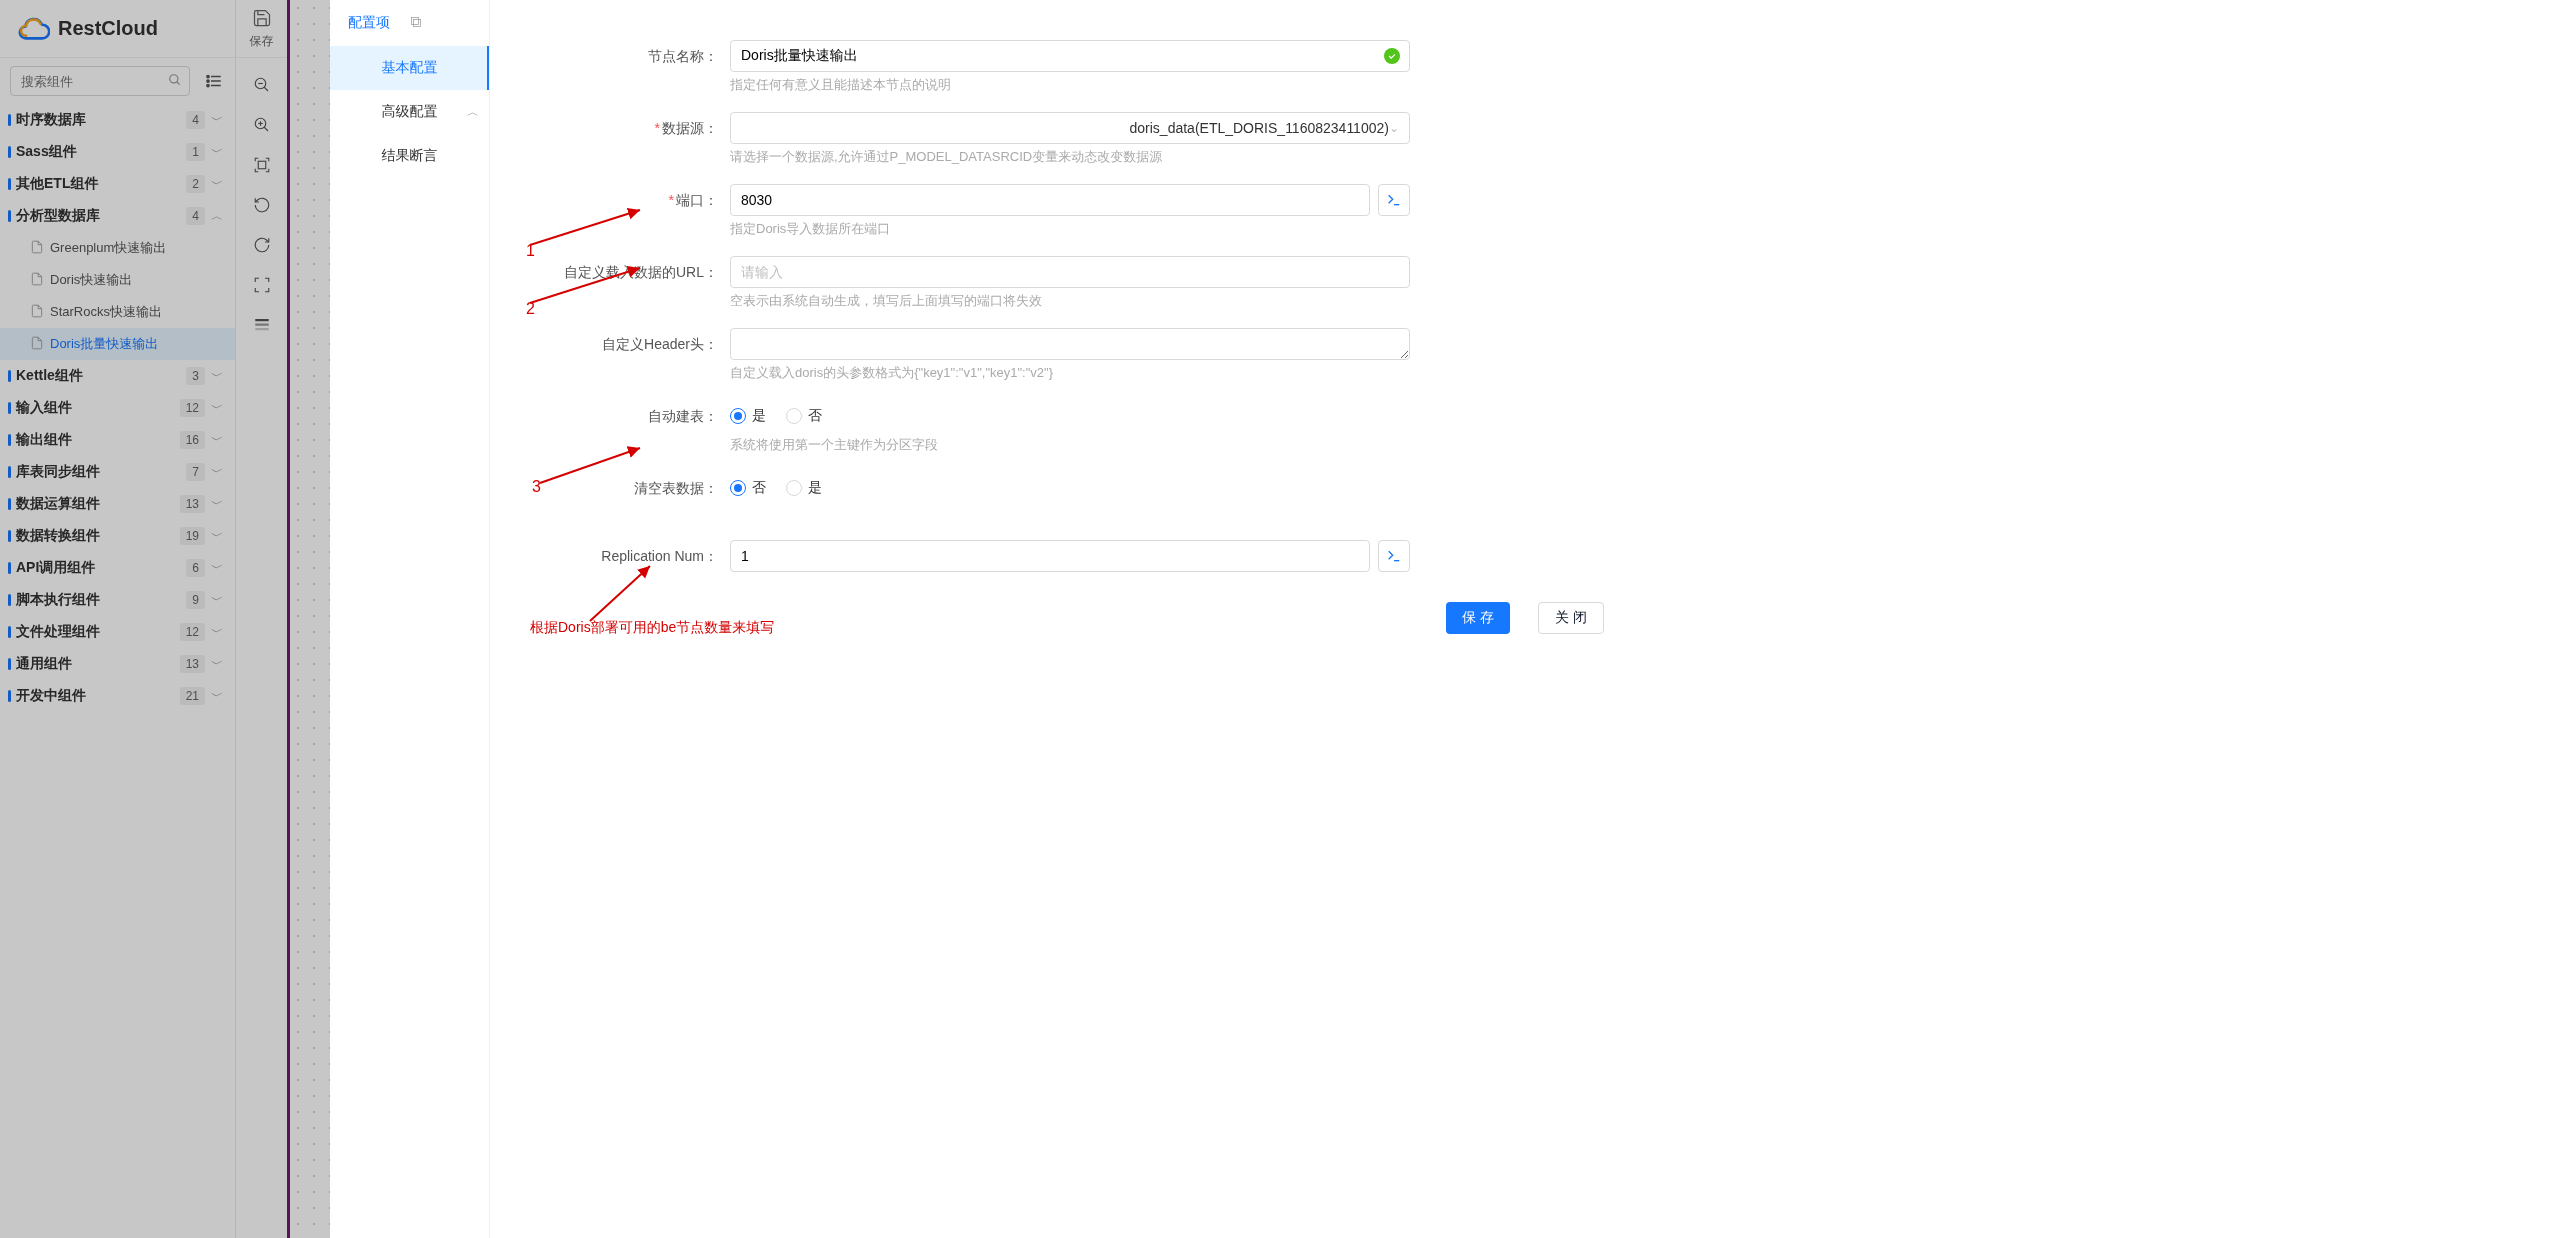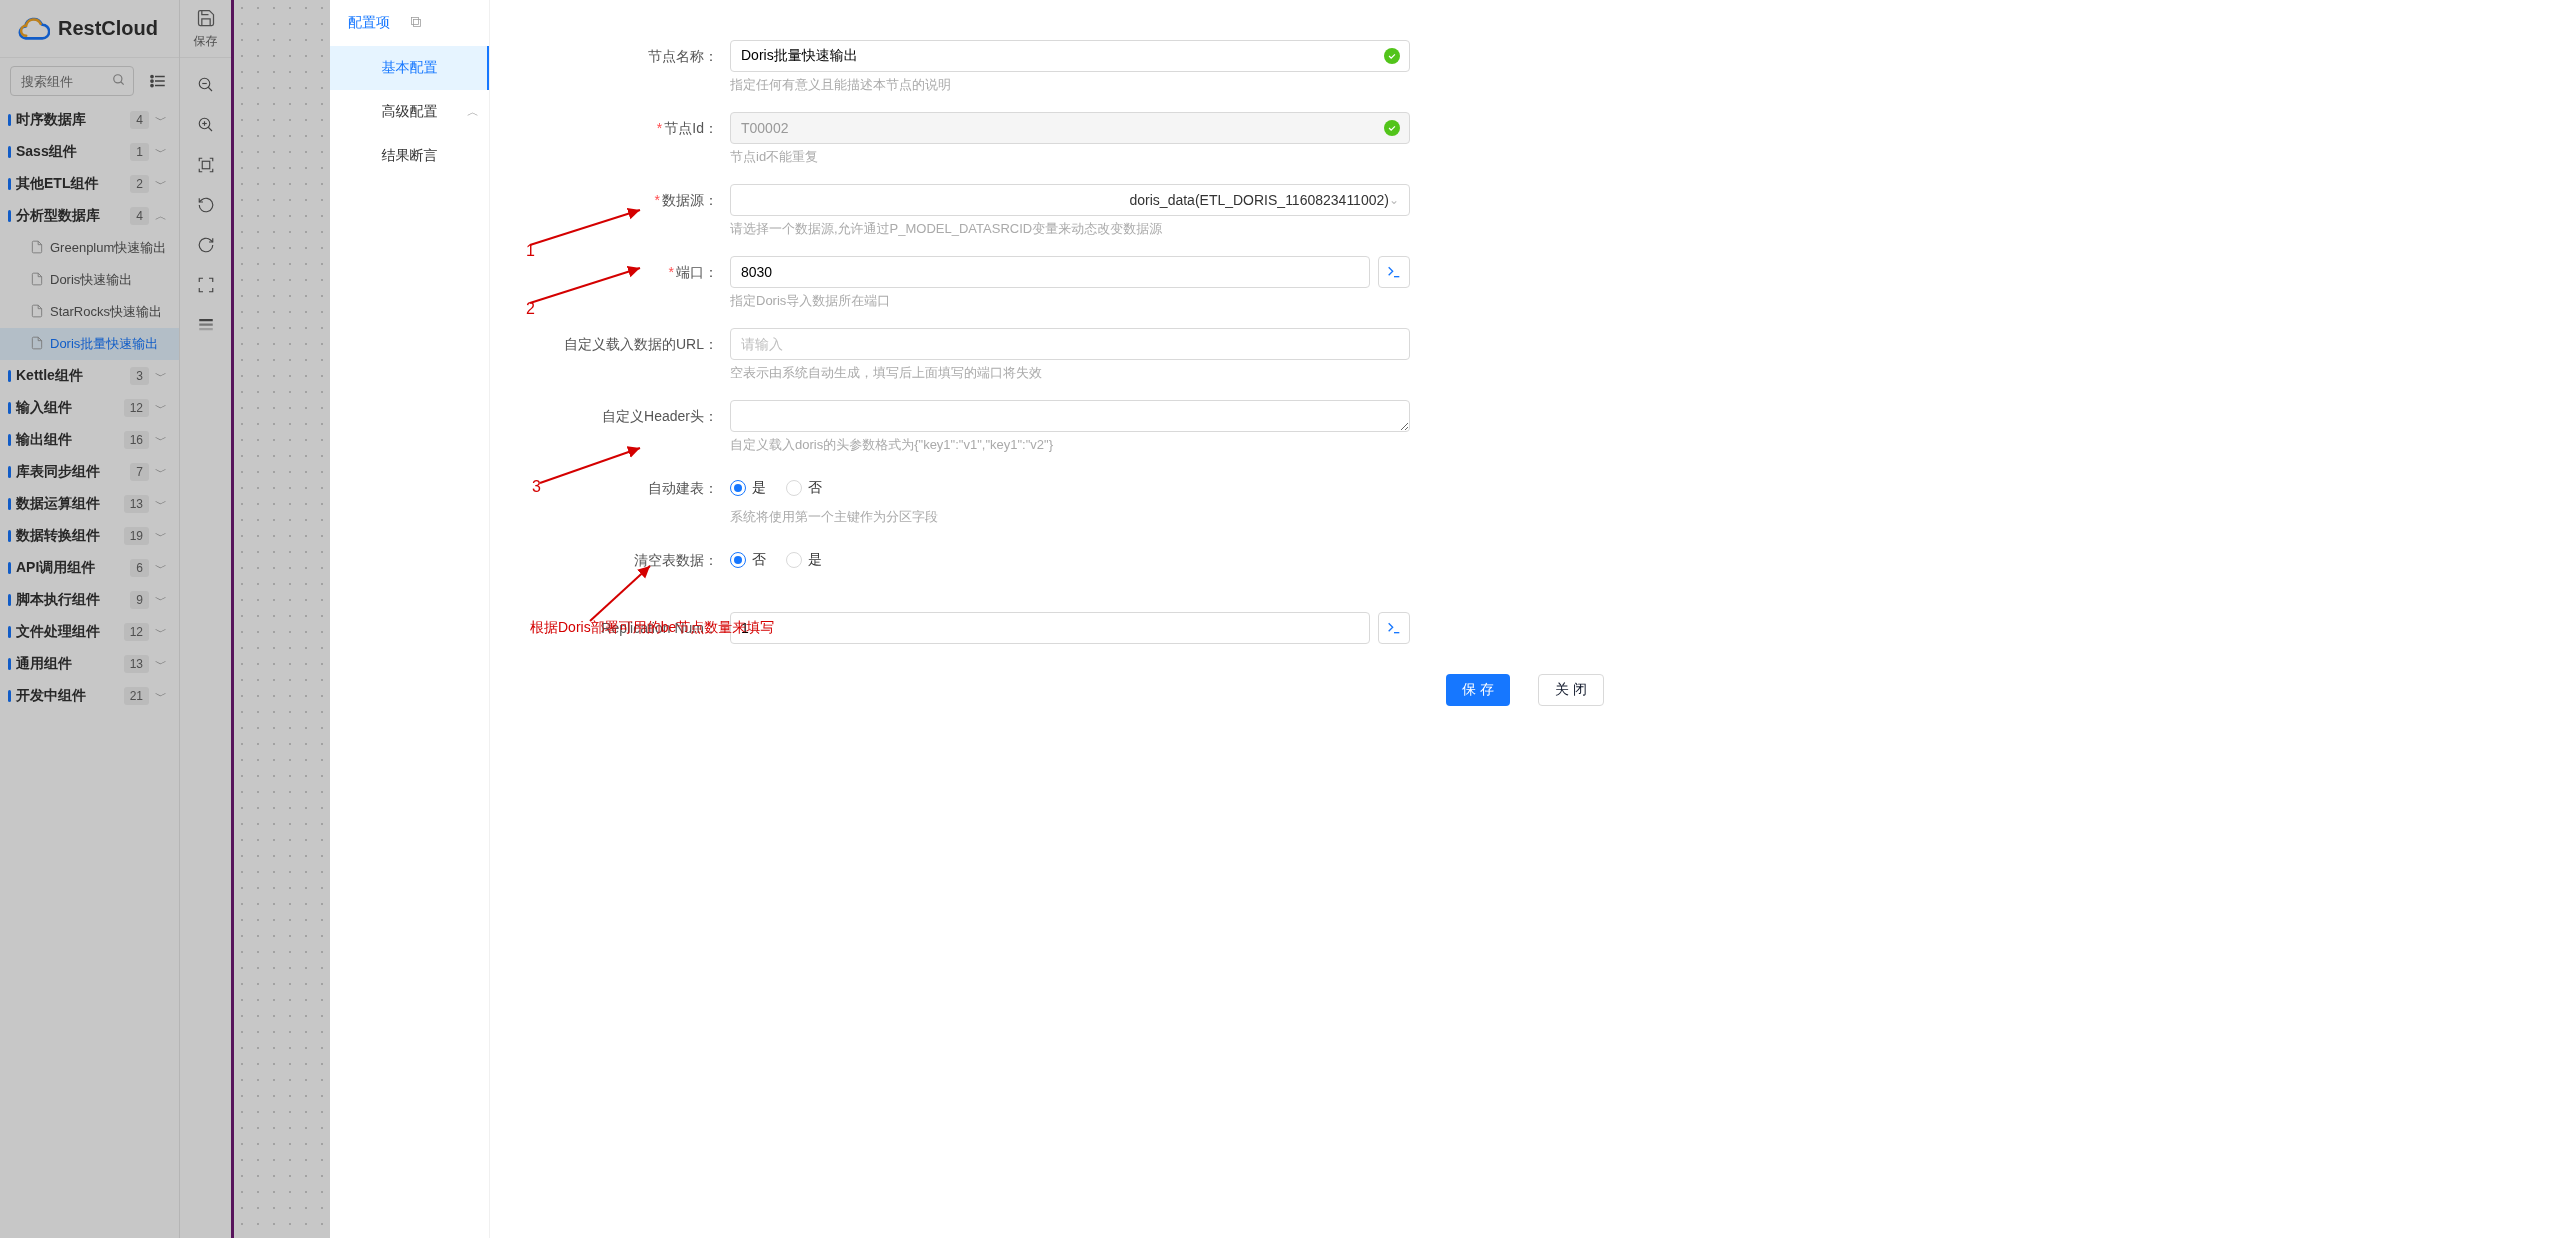--- a/index.html
+++ b/index.html
@@ -1,20 +1,20 @@
 <!DOCTYPE html>
 <html><head>
 <meta charset="utf-8">
 <style>
 * { box-sizing: border-box; margin: 0; padding: 0; }
 body { font-family: -apple-system, BlinkMacSystemFont, "Segoe UI", "PingFang SC", "Microsoft YaHei", sans-serif; font-size: 14px; color: #333; background: #fff; overflow: hidden; }
 .app { display: flex; height: 100vh; position: relative; }
 
 
-.left-col { width: 180px; background: #fff; border-right: 1px solid #e8e8e8; display: flex; flex-direction: column; flex-shrink: 0; }
+.left-col { width: 236px; background: #fff; border-right: 1px solid #e8e8e8; display: flex; flex-direction: column; flex-shrink: 0; }
 .logo-area { height: 58px; display: flex; align-items: center; padding: 0 16px; border-bottom: 1px solid #f0f0f0; }
 .logo-icon { width: 34px; height: 24px; margin-right: 8px; }
 .logo-text { font-size: 20px; font-weight: 600; color: #333; }
 .search-row { display: flex; align-items: center; padding: 8px 10px; gap: 13px; }
 .search-box { flex: 1; position: relative; }
 .search-box input { width: 100%; height: 30px; border: 1px solid #d9d9d9; border-radius: 4px; padding: 0 28px 0 10px; font-size: 13px; outline: none; color: #999; }
 .search-box .search-ic { position: absolute; right: 8px; top: 7px; color: #999; }
 .list-toggle { width: 22px; height: 22px; display: flex; align-items: center; justify-content: center; color: #555; cursor: pointer; }
 .nav { flex: 1; overflow-y: auto; }
 .nav-item { display: flex; align-items: center; height: 32px; padding: 0 12px 0 16px; cursor: pointer; position: relative; }
@@ -321,34 +321,20 @@
             <span class="inp-ok">
                 <svg viewBox="0 0 24 24" fill="none" stroke="#fff" stroke-width="3">
                   <polyline points="5 12 10 17 19 8"></polyline>
                 </svg>
               </span>
           </div>
           <div class="hint">指定任何有意义且能描述本节点的说明</div>
         </div>
       </div>
 
-      <div class="form-row">
-        <div class="form-lbl"><span class="req">*</span><span>节点Id：</span></div>
-        <div class="form-ctl">
-          <div class="inp-wrap">
-            <input class="inp" readonly="" value="T00002" style="">
-            <span class="inp-ok">
-                <svg viewBox="0 0 24 24" fill="none" stroke="#fff" stroke-width="3">
-                  <polyline points="5 12 10 17 19 8"></polyline>
-                </svg>
-              </span>
-          </div>
-          <div class="hint">节点id不能重复</div>
-        </div>
-      </div>
 
       <div class="form-row">
         <div class="form-lbl"><span class="req">*</span><span>数据源：</span></div>
         <div class="form-ctl">
           <div class="sel">
             <span class="seltxt">doris_data(ETL_DORIS_1160823411002)</span>
             <span class="selchev">⌄</span>
           </div>
           <div class="hint">请选择一个数据源,允许通过P_MODEL_DATASRCID变量来动态改变数据源</div>
         </div>

